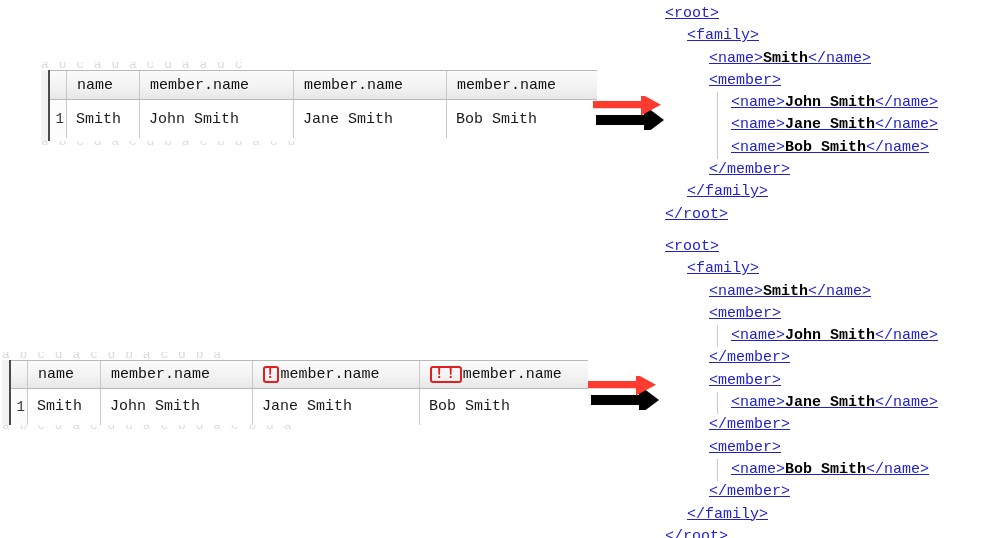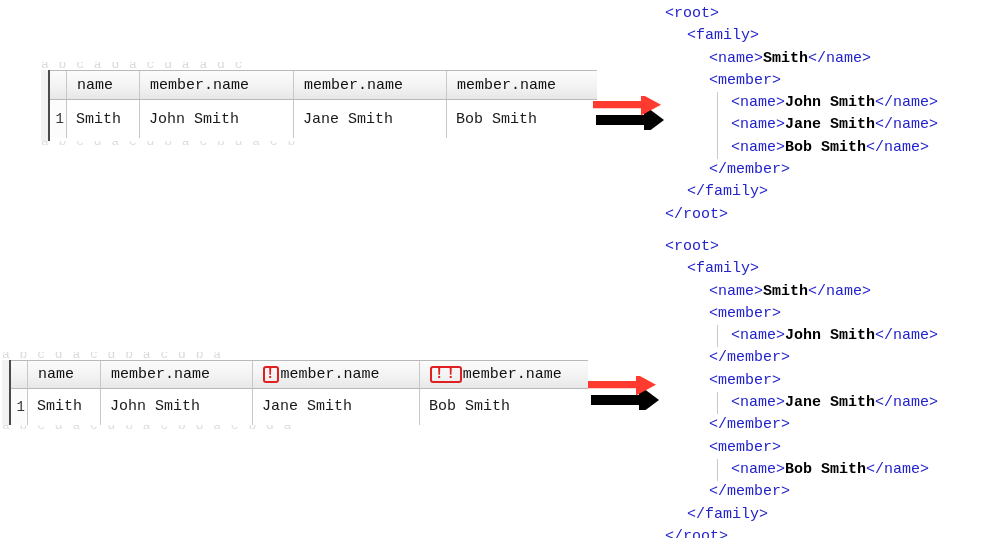--- a/index.html
+++ b/index.html
@@ -181,20 +181,21 @@
     line-height: 22.3px;
     white-space: pre;
     color: #2222cc;
   }
   #xml-1 { left: 665px; top: 3px; }
   #xml-2 { left: 665px; top: 236px; }
 
   .xml-line {
     position: relative;
     height: 22.3px;
+    text-decoration: underline;
   }
   .tag { color: #2222cc; }
   .val {
     color: #000000;
     font-weight: bold;
   }
   
   .guide {
     position: absolute;
     top: 0;

